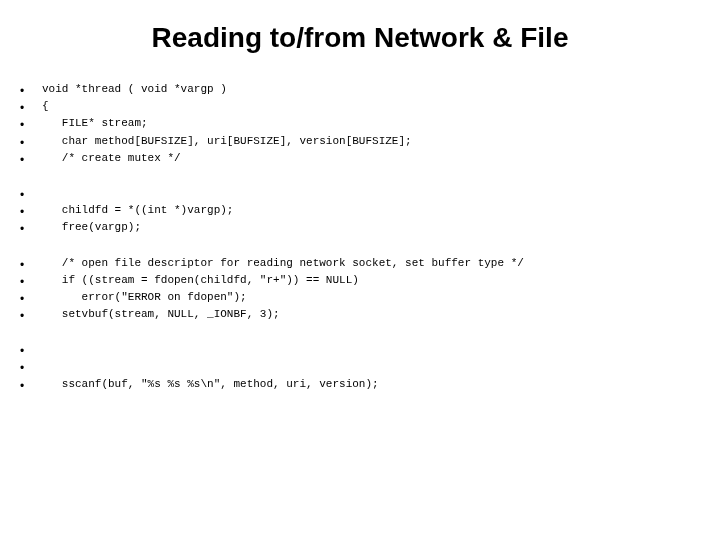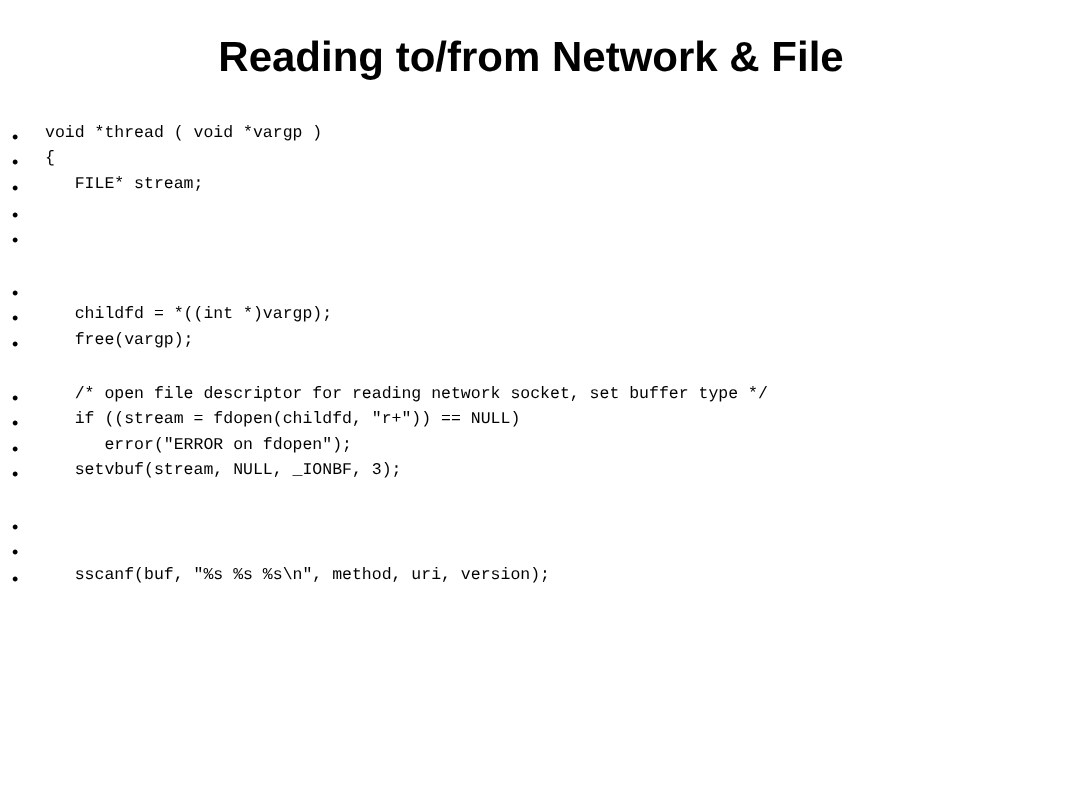--- a/index.html
+++ b/index.html
@@ -8,21 +8,21 @@
     width: 720px;
     height: 540px;
     background: #ffffff;
     font-family: Verdana, Geneva, sans-serif;
     overflow: hidden;
   }
   .slide {
     width: 720px;
     height: 540px;
     box-sizing: border-box;
-    padding: 12px 20px 0 8px;
+    padding: 12px 20px 0 20px;
   }
   .title {
     font-family: "Trebuchet MS", "Comic Sans MS", Verdana, sans-serif;
     font-weight: bold;
     font-size: 28px;
     text-align: center;
     margin: 10px 0 28px 0;
     color: #000;
   }
   .group {
@@ -63,23 +63,25 @@
     <div class="line">
         <span class="bullet">•</span>
         <span class="code">{</span>
       </div>
     <div class="line">
         <span class="bullet">•</span>
         <span class="code">   FILE* stream;</span>
       </div>
     <div class="line">
         <span class="bullet">•</span>
+        <span class="code">   char method[BUFSIZE], uri[BUFSIZE], version[BUFSIZE];</span>
       </div>
     <div class="line">
         <span class="bullet">•</span>
+        <span class="code">   /* create mutex */</span>
       </div>
   </div>
 
   <div class="group">
     <div class="line">
         <span class="bullet">•</span>
       </div>
     <div class="line">
         <span class="bullet">•</span>
         <span class="code">   childfd = *((int *)vargp);</span>

